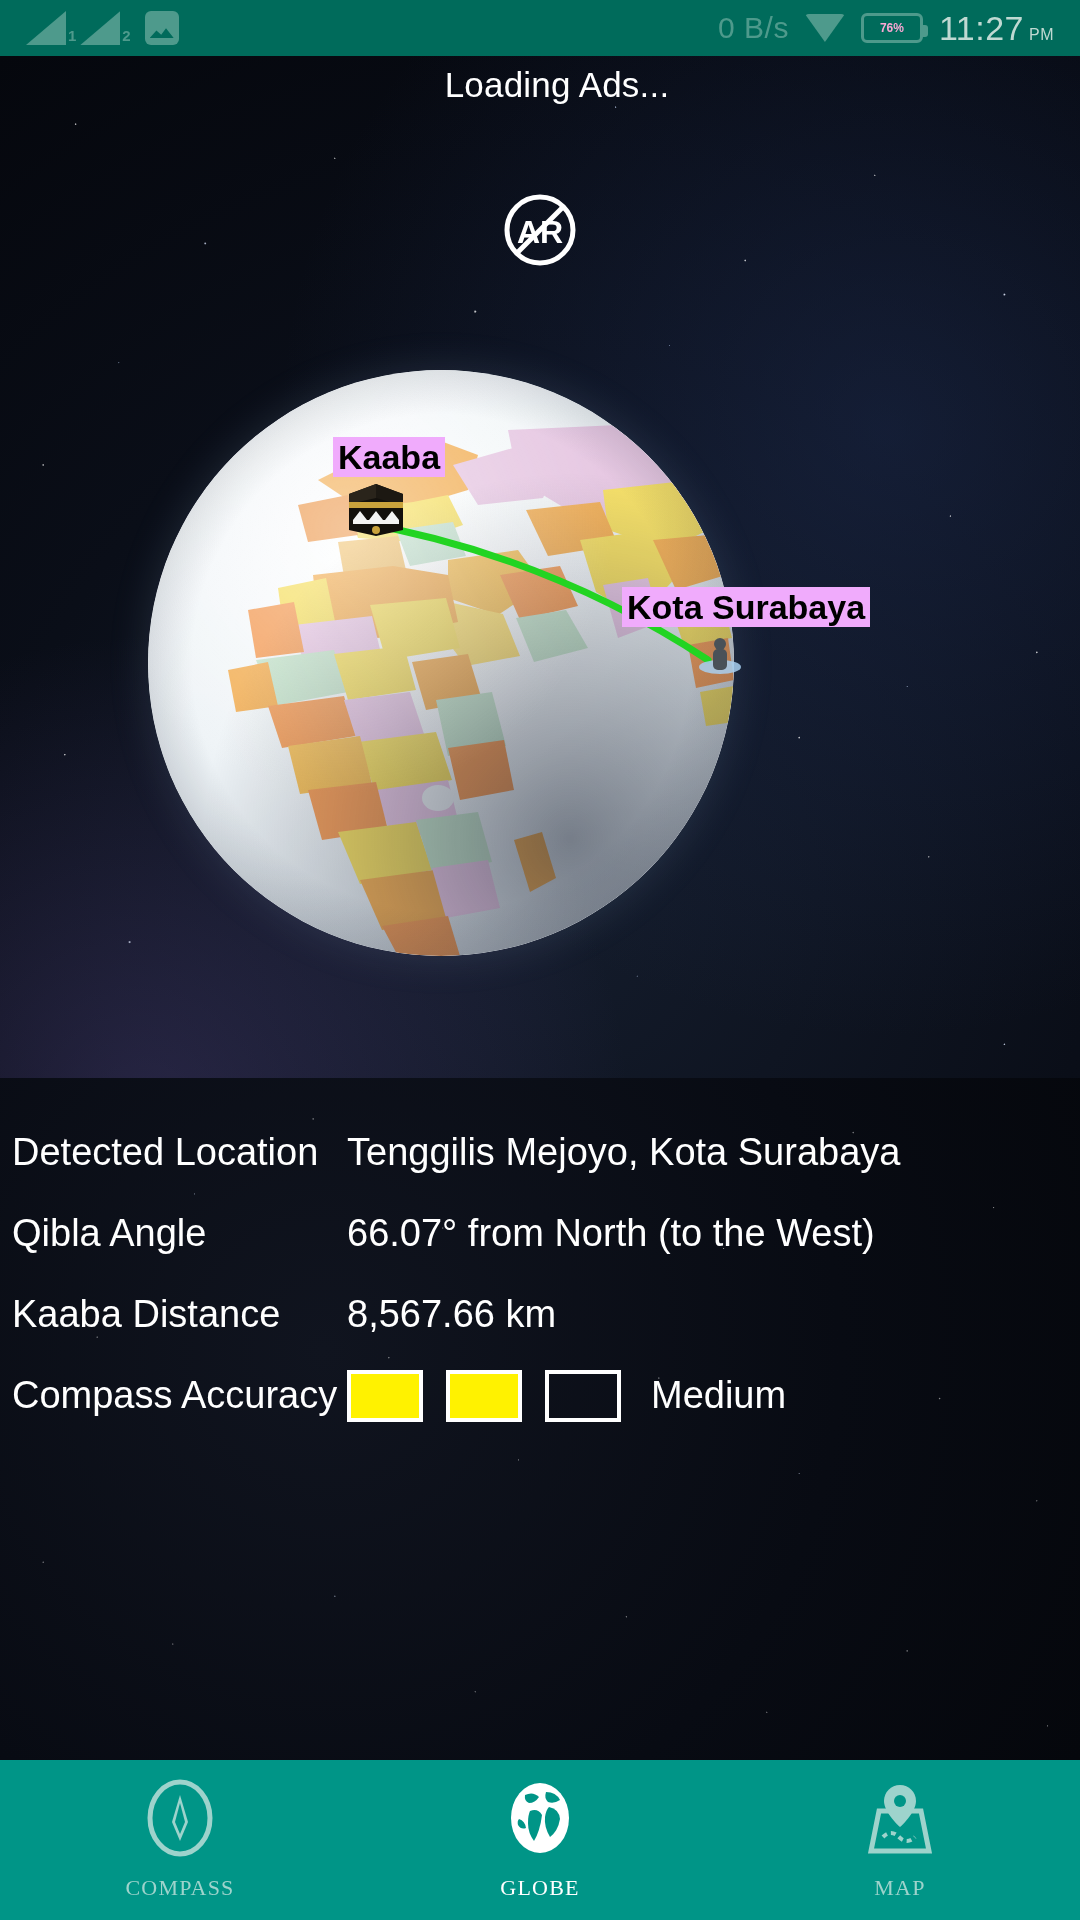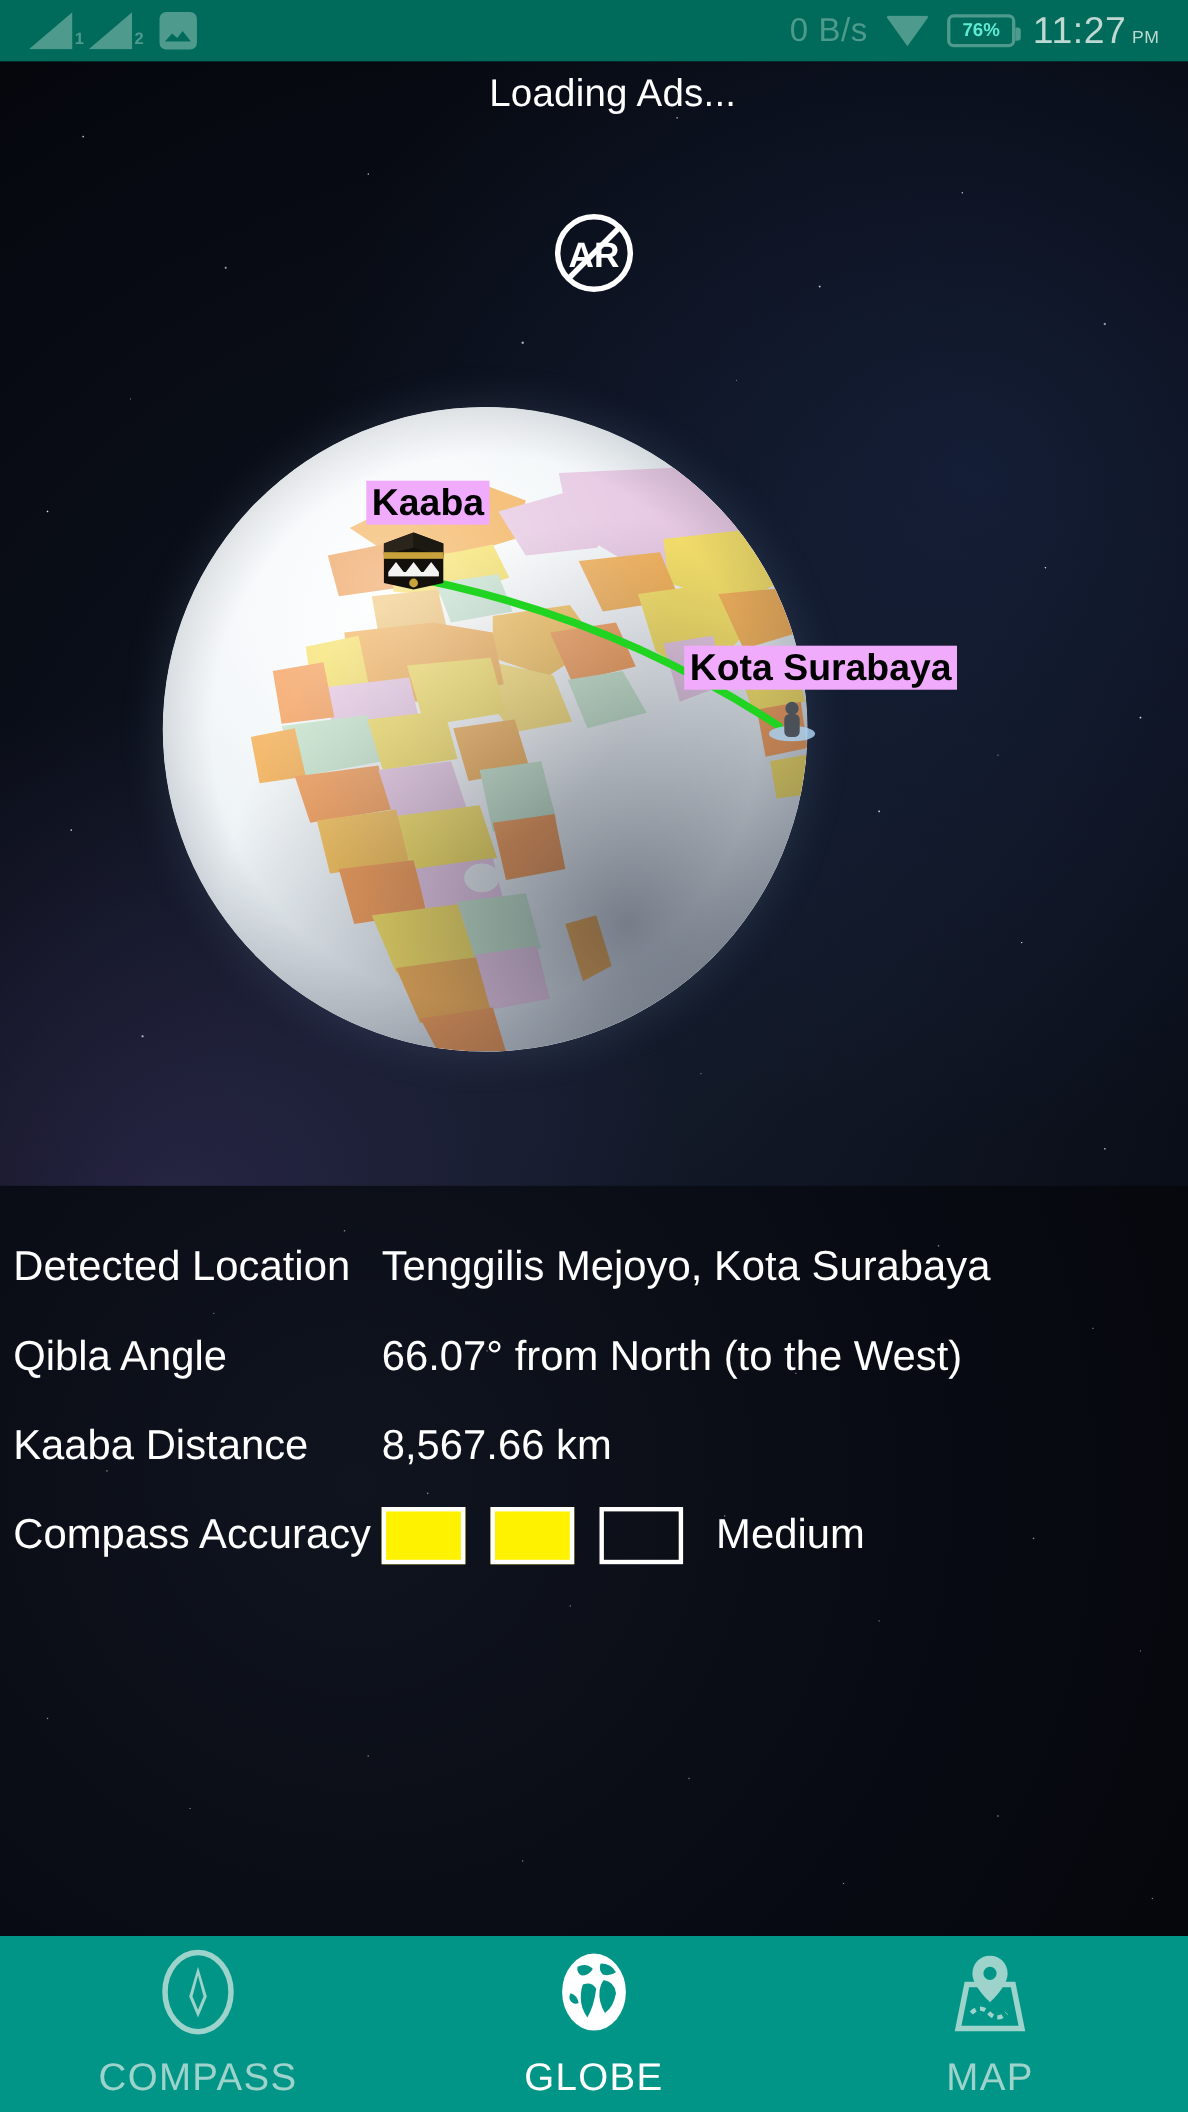--- a/index.html
+++ b/index.html
@@ -52,21 +52,21 @@
     border-radius:4px 4px 0 0;
   }
   .batt {
     width:62px; height:30px; border:3px solid #4E9A8C; border-radius:6px;
     display:flex; align-items:center; justify-content:center; position:relative;
   }
   .batt::after {
     content:""; position:absolute; right:-8px; top:9px;
     width:5px; height:12px; background:#4E9A8C; border-radius:0 3px 3px 0;
   }
-  .batt span { font-size:17px; color:#5eead4; font-weight:bold; }
+  .batt span { font-size:12px; color:#f9a8d4; font-weight:bold; }
   .clock { font-size:34px; color:#BFD9D2; letter-spacing:.5px; }
   .clock .ampm { font-size:16px; margin-left:5px; }
 
   
   .space {
     position:absolute; left:0; top:56px;
     width:1080px; height:1704px;
     background:
       radial-gradient(circle at 14% 62%, rgba(88,74,140,.35) 0%, rgba(88,74,140,0) 34%),
       radial-gradient(circle at 82% 22%, rgba(40,60,110,.35) 0%, rgba(40,60,110,0) 38%),
@@ -253,21 +253,21 @@
     position:absolute; left:0; bottom:0;
     width:1080px; height:160px;
     background:#009587;
     display:flex; z-index:12;
   }
   .navitem {
     flex:1; display:flex; flex-direction:column;
     align-items:center; justify-content:center; gap:14px;
   }
   .navitem .nlabel {
-    font-size:35px; letter-spacing:1.2px;
+    font-size:22px; letter-spacing:1.2px;font-family:Liberation Serif, serif;
   }
   .navitem.inactive .nlabel { color:#9ED3CC; }
   .navitem.active .nlabel { color:#FFFFFF; }
 </style>
 </head>
 <body>
 
 <div id="app">
 
   <div class="statusbar">

